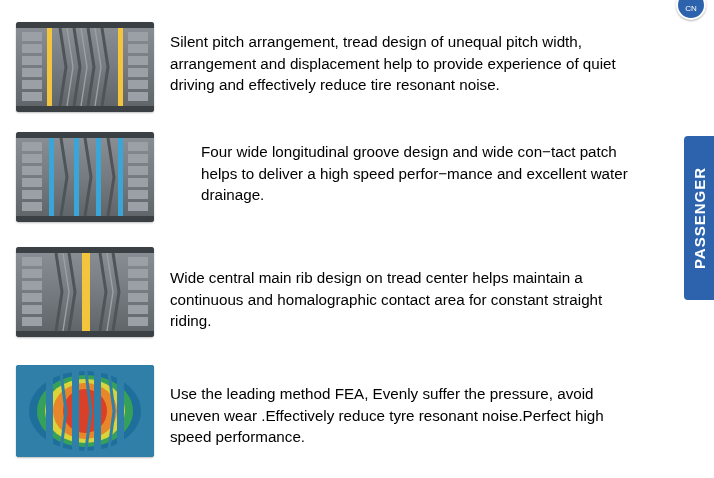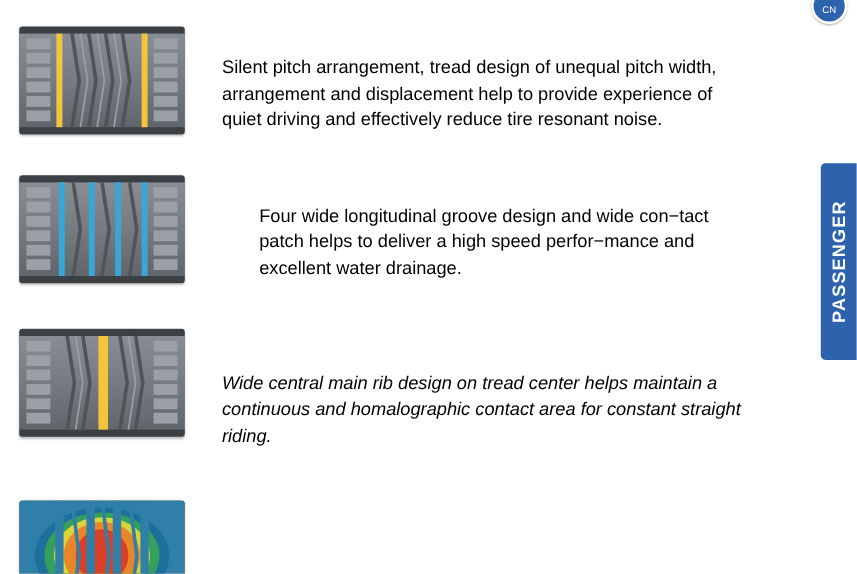--- a/index.html
+++ b/index.html
@@ -73,26 +73,26 @@
     display: flex;
     justify-content: center;
   }
   .text-cell {
     flex: 1 1 auto;
     color: #000000;
     font-size: 15.2px;
     line-height: 1.42;
     padding-right: 50px;
   }
-  .text-cell p { margin: 15px; }
+  .text-cell p { margin: 0; }
 
   
   .row-1 { margin-top: 22px; }
   .row-2 { margin-top: 20px; gap: 31px; }
-  .row-3 { margin-top: 25px; font-style: italic; }
+  .row-3 { margin-top: 25px; }
   .row-4 { margin-top: 28px; }
 
   .row-1 .text-cell { padding-top: 9px; }
   .row-2 .text-cell { padding-top: 9px; }
   .row-3 .text-cell { padding-top: 20px; }
   .row-4 .text-cell { padding-top: 18px; }
 
   
   .tread {
     width: 138px;
@@ -278,15 +278,18 @@
           <g stroke="#2f7fa8" stroke-width="3" fill="none">
             <path d="M44 0 L50 46 L44 92"></path>
             <path d="M69 0 L75 46 L69 92"></path>
             <path d="M92 0 L98 46 L92 92"></path>
           </g>
           <rect x="0" y="0" width="138" height="5" fill="#2f7fa8"></rect>
           <rect x="0" y="87" width="138" height="5" fill="#2f7fa8"></rect>
         </svg>
       </div>
     </div>
+    <div class="text-cell">
+      <p>Use the leading  method FEA, Evenly suffer the pressure, avoid uneven wear .Effectively reduce tyre resonant noise.Perfect high speed performance.</p>
+    </div>
   </div>
 
 </div>
 
 </body></html>

